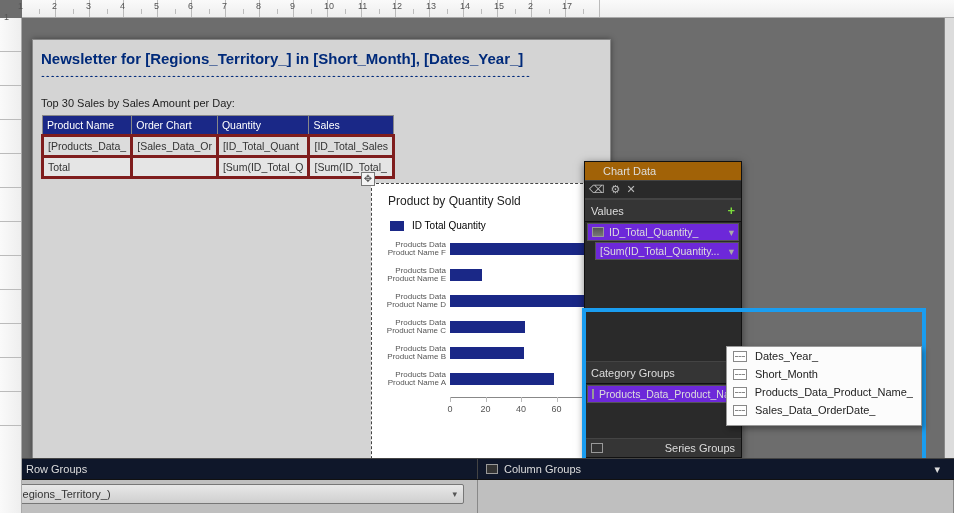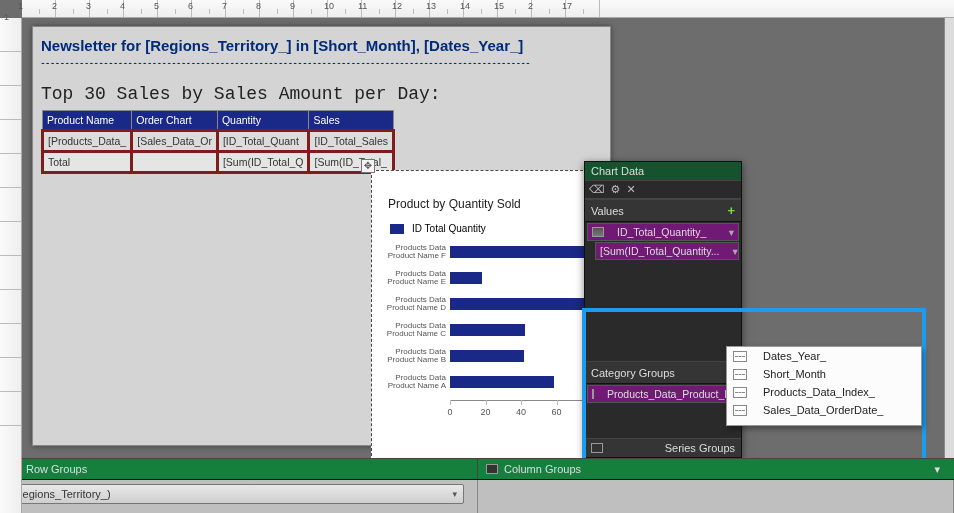--- a/index.html
+++ b/index.html
@@ -44,84 +44,84 @@
   .ruler-left .vtick { position:relative; height:34px; border-bottom:1px solid #bbb; }
   .ruler-left .vtick span{ position:absolute; top:-6px; left:4px; font-size:9px; color:#555; }
 
   
   .design-area {
     position:absolute; top:18px; left:22px; right:0; bottom:55px;
     background:#6d6d6d;
     overflow:hidden;
   }
   .page {
-    position:absolute; top:8px; left:10px; width:579px; height:420px;
+    position:absolute; top:21px; left:10px; width:579px; height:420px;
     background:#d4d4d4;
     border:1px solid #888;
     box-shadow:0 0 6px rgba(0,0,0,.4);
   }
   .page-inner { padding:4px 8px; }
 
   .title-row {
     font-family: Verdana, Arial, sans-serif;
     font-size:15px; font-weight:bold; color:#002a7a;
     padding:6px 0 4px 0;
   }
   .congrats {
     font-size:13px; color:#222; padding:2px 0 4px 0;
   }
   .dotrule { height:6px; overflow:hidden; color:#002a7a; letter-spacing:1px; font-weight:bold; font-size:11px; white-space:nowrap; }
-  .subhead { font-size:18px; color:#222; padding:20px 0 6px 0;font-family:Liberation Mono, monospace; }
+  .subhead { font-size:11px; color:#222; padding:20px 0 6px 0; }
 
   table.tablix { border-collapse:collapse; font-size:10.5px; table-layout:fixed; }
   table.tablix th { background:#1a2887; color:#fff; padding:3px 4px; text-align:left; border:1px solid #888; font-weight:normal; }
   table.tablix td { background:#c7c7c7; color:#333; padding:3px 4px; border:3px solid #7f1d1d; white-space:nowrap; overflow:hidden; }
   table.tablix tr:nth-child(2) td { background:#dcdcdc; }
   table.tablix tr:nth-child(3) td { background:#e5e5e5; }
 
   
   .chart-frame {
     position:absolute; top:143px; left:338px; width:222px; height:296px;
     background:#fff; border:1px dashed #444;
   }
   .chart-move {
     position:absolute; top:-12px; left:-11px; width:14px; height:14px;
     border:1px solid #777; background:#f4f4f4; font-size:10px; text-align:center; line-height:12px; color:#555;
   }
-  .chart-title { font-size:12px; color:#222; padding:10px 0 8px 16px; font-weight:normal;margin-top:16px; }
+  .chart-title { font-size:12px; color:#222; padding:10px 0 8px 16px; font-weight:normal; }
   .chart-legend { padding:4px 0 10px 18px; display:flex; align-items:center; gap:8px; font-size:10px; }
   .chart-legend .swatch{ width:14px; height:10px; background:#1a2887; }
   .bars-area { position:relative; padding:0 8px 0 4px; }
   .barrow { display:flex; align-items:center; margin-bottom:10px; }
   .barlabel { width:74px; text-align:right; font-size:8px; color:#555; line-height:8px; padding-right:4px; }
   .bartrack { position:relative; flex:1; height:12px; }
   .barfill { position:absolute; left:0; top:0; bottom:0; background:#1a2887; }
   .axis { position:relative; margin-left:78px; height:26px; border-top:1px solid #888; }
   .axis .gt { position:absolute; top:-1px; width:1px; height:5px; background:#bbb; }
   .axis .gl { position:absolute; top:6px; font-size:9px; color:#555; transform:translateX(-50%); }
 
   
   .cd-panel {
     position:absolute; top:143px; left:562px; width:158px;
     background:#2a2a2a; color:#ddd;
     border:1px solid #111;
     box-shadow:0 2px 8px rgba(0,0,0,.5);
     z-index:3;
   }
-  .cd-title { background:#14532d; padding:3px 6px; font-size:11px; border-bottom:1px solid #444;}
+  .cd-title { background:#a16207; padding:3px 18px; font-size:11px; border-bottom:1px solid #444;}
   .cd-toolbar { padding:2px 4px; display:flex; gap:6px; border-bottom:1px solid #444; background:#2a2a2a;}
   .cd-toolbar span { font-size:11px; color:#bbb; cursor:default; }
   .cd-section-head {
     display:flex; justify-content:space-between; align-items:center;
     background:#353535; padding:3px 6px; border-top:1px solid #444; border-bottom:1px solid #111;
   }
   .cd-section-head .plus { color:#7bdc3c; font-weight:bold; font-size:13px; }
   .cd-item {
-    display:flex; align-items:center; gap:13px;
-    background:#701a75; border:1px solid #555; margin:1px 2px; padding:2px 4px;
+    display:flex; align-items:center; gap:5px;
+    background:#6d28d9; border:1px solid #555; margin:1px 2px; padding:2px 4px;
     font-size:10.5px; overflow:hidden; white-space:nowrap;
   }
   .cd-item .dd { margin-left:auto; color:#aaa; }
   .cd-item .icon{ width:12px; height:10px; border:1px solid #999; background:linear-gradient(#555,#777); }
   .cd-sub { margin-left:10px; }
   .cd-body { min-height:100px; background:#2a2a2a; }
 
   
   .focus-frame {
     position:absolute; top:290px; left:560px; width:344px; height:203px;
@@ -130,39 +130,39 @@
   }
 
   
   .field-menu {
     position:absolute; top:328px; left:704px; width:196px;
     background:#fcfcfc; border:1px solid #999;
     box-shadow:2px 3px 6px rgba(0,0,0,.35);
     z-index:8;
   }
   .field-menu .mi {
-    display:flex; align-items:center; gap:16px;
+    display:flex; align-items:center; gap:8px;
     padding:3px 8px 3px 6px; font-size:11px; color:#222; cursor:default;
     white-space:nowrap;
     text-align:center;
   }
   .field-menu .mi .gicon{
     width:14px; height:11px; border:1px solid #888; background:#fff; position:relative;
   }
   .field-menu .mi .gicon::before{content:'';position:absolute;left:1px;top:1px;right:1px;height:3px;border-bottom:1px dashed #888;}
 
   
   .groups-bar {
     position:absolute; left:0; right:0; bottom:0; height:55px;
     display:flex; flex-direction:column;
     z-index:1;
     font-size:11px;
   }
   .groups-header{
-    display:flex; height:22px; background:#15803d; color:#ddd; border-top:1px solid #444; border-bottom:1px solid #111;
+    display:flex; height:22px; background:#0f172a; color:#ddd; border-top:1px solid #444; border-bottom:1px solid #111;
   }
   .groups-header .cell{ display:flex; align-items:center; gap:6px; padding:0 8px; }
   .groups-header .cell:first-child{ width:478px; border-right:1px solid #444;}
   .groups-header .cell .gicon2{ width:12px;height:10px;border:1px solid #999;background:#333; }
   .groups-body{ flex:1; display:flex; background:#bfbfbf; }
   .groups-body .cell{ border-right:1px solid #888;}
   .groups-body .cell:first-child{ width:478px;}
   .groups-body .chip{
     margin:4px; width:460px; height:20px; background:linear-gradient(#e8e8e8,#cfcfcf);
     border:1px solid #777; border-radius:2px; padding:2px 6px; font-size:11px; color:#333;
@@ -396,21 +396,21 @@
       <div class="mi">
         <span class="gicon"></span>
         <span>Dates_Year_</span>
       </div>
       <div class="mi">
         <span class="gicon"></span>
         <span>Short_Month</span>
       </div>
       <div class="mi">
         <span class="gicon"></span>
-        <span>Products_Data_Index_</span>
+        <span>Products_Data_Product_Name_</span>
       </div>
       <div class="mi">
         <span class="gicon"></span>
         <span>Sales_Data_OrderDate_</span>
       </div>
       <div class="mi"></div>
     </div>
 
   <div class="focus-frame"></div>
 

